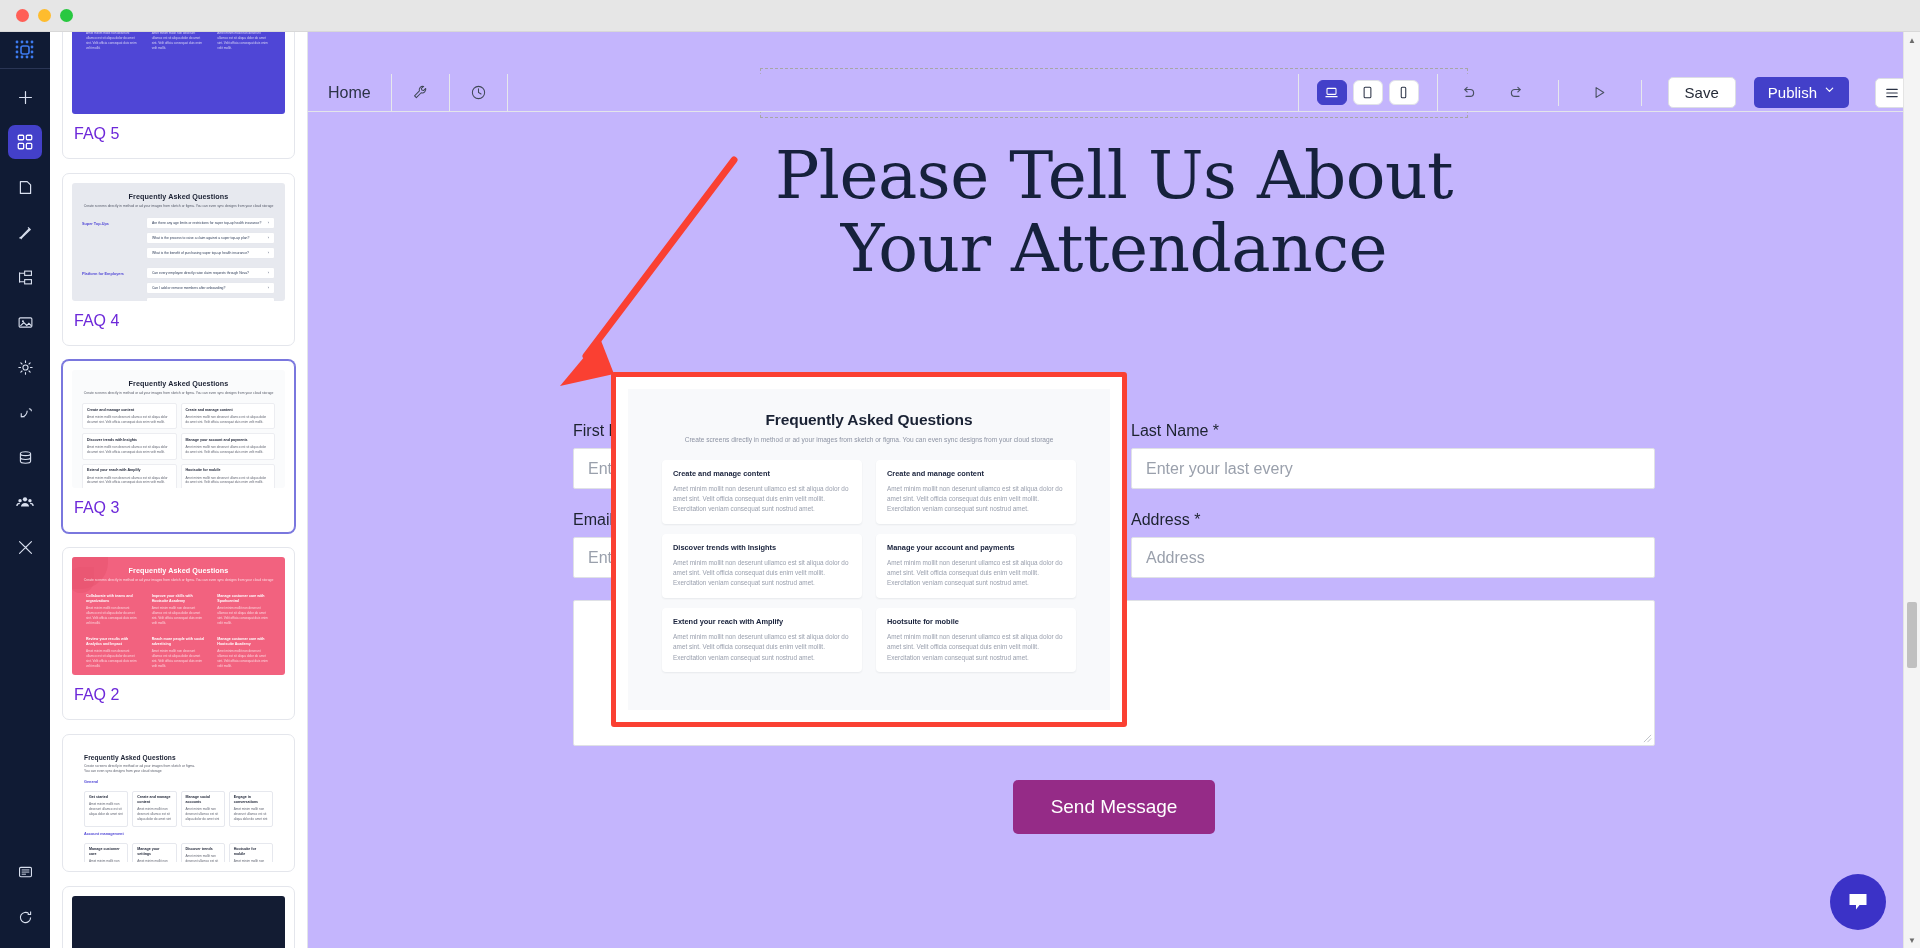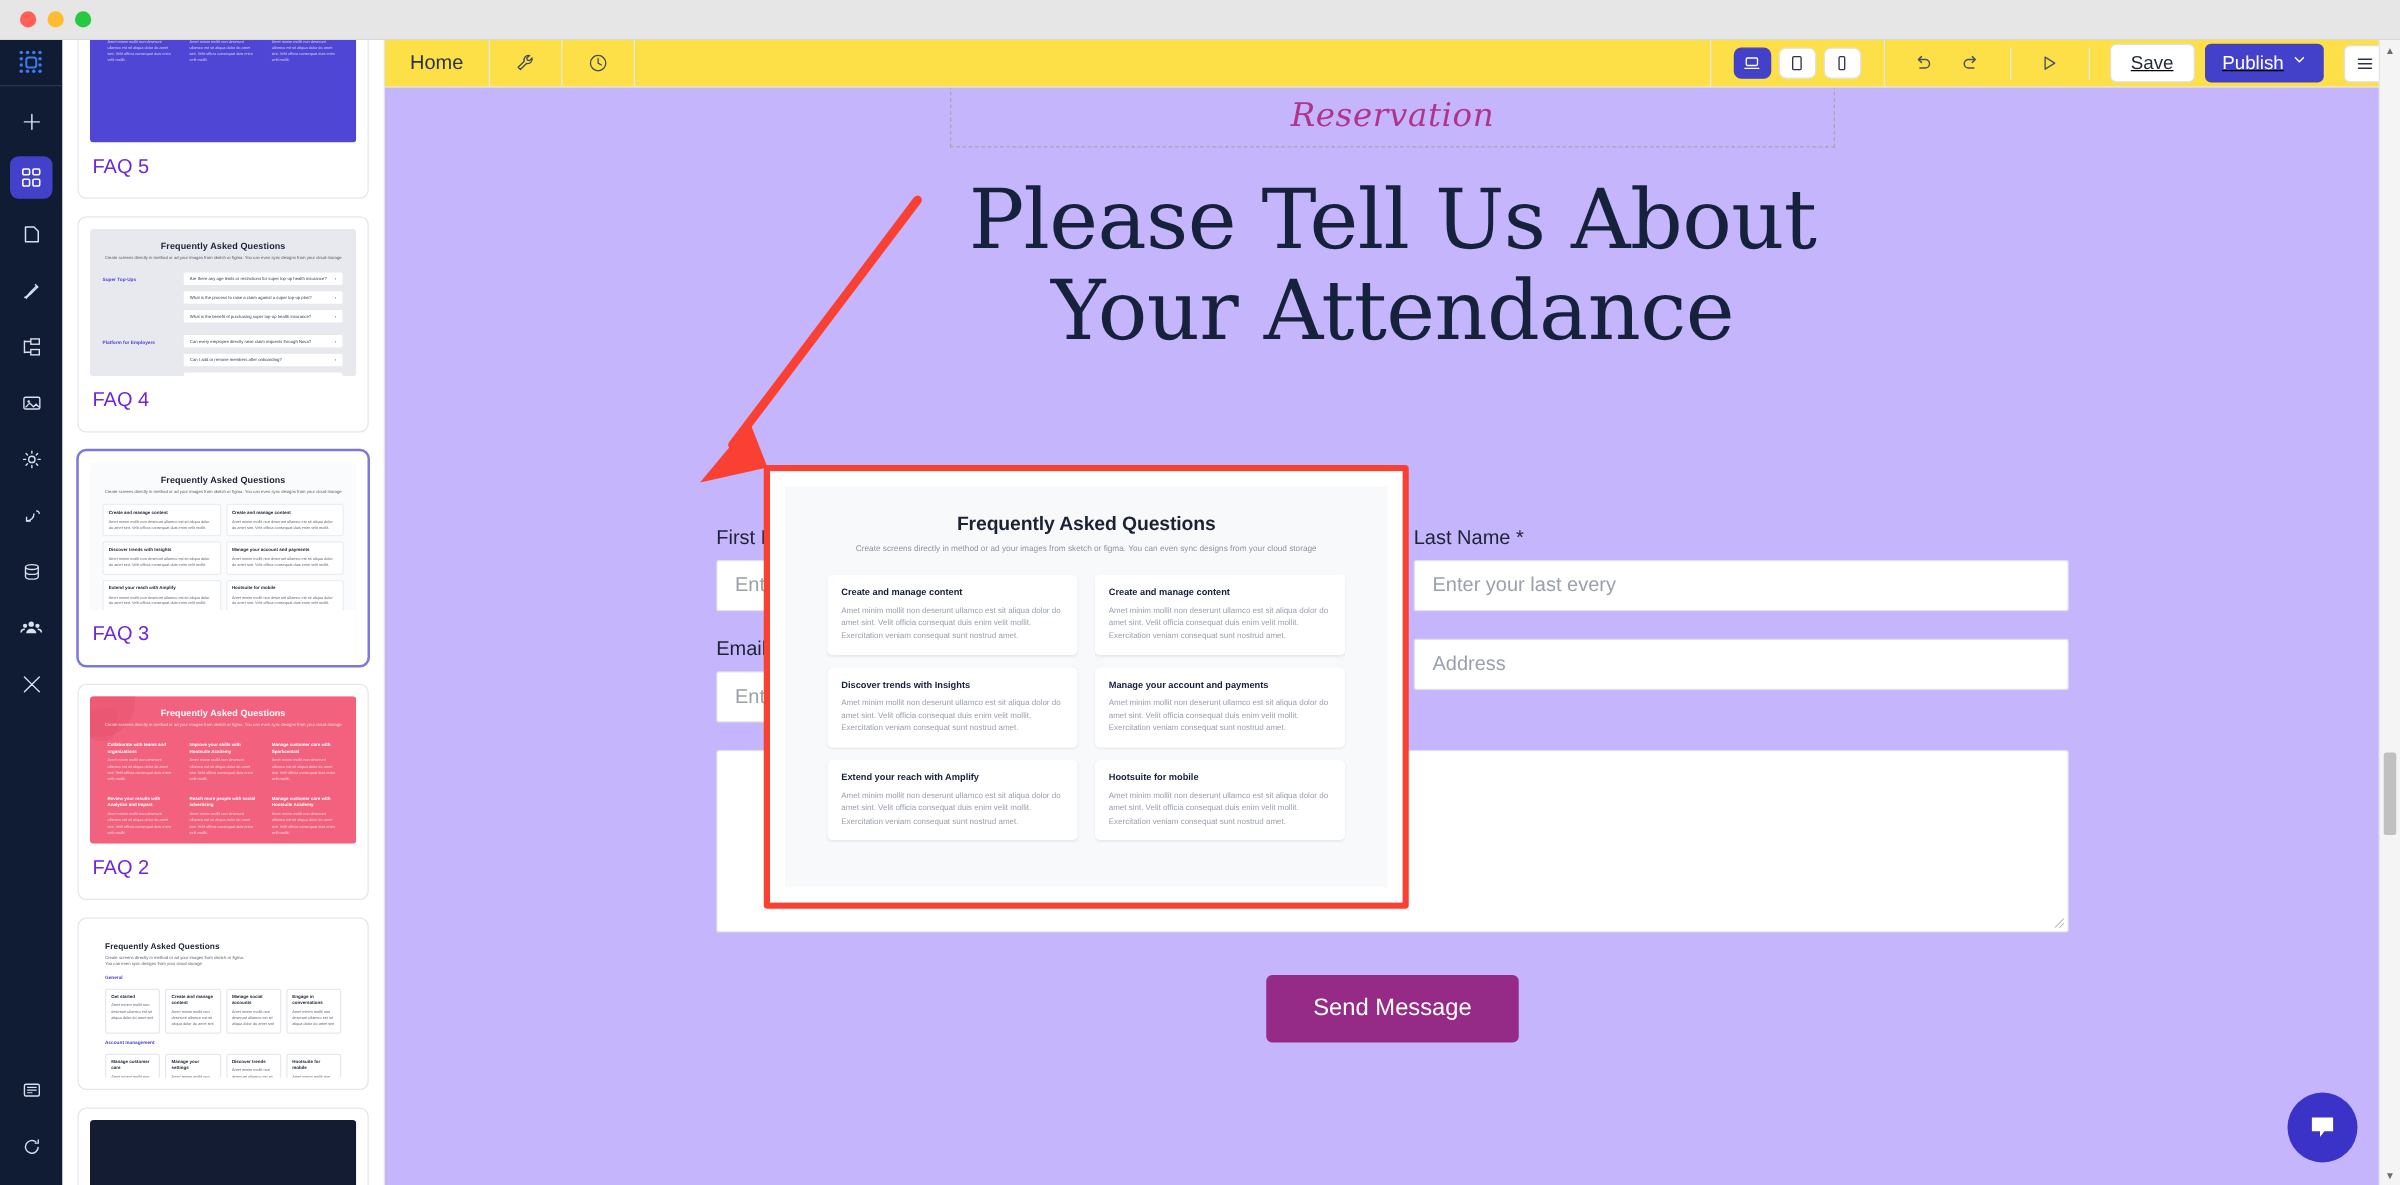--- a/index.html
+++ b/index.html
@@ -181,43 +181,44 @@
   .send-btn {
     background: #952b87; color: #fff; border: none; border-radius: 5px;
     font-size: 19px; padding: 16px 38px; cursor: pointer;
     font-family: "Liberation Sans", sans-serif;
   }
 
   
   .toolbar {
     height: 38px;
     display: flex; align-items: stretch;
-    background: #fde047;
+    background: #c4b5fd;
     border-bottom: 1px solid #e3e5ea;
     position: relative;
     z-index: 20;
+    margin-top: 42px;
   }
   .tb-left { display:flex; align-items:stretch; }
   .tb-item {
     display:flex; align-items:center; justify-content:center;
     padding: 0 20px;
     border-right: 1px solid #e6e8ec;
     font-size: 16px; color: #2b3346;
     cursor: pointer;
   }
   .tb-fill { flex:1 1 auto; border-right:1px solid #e6e8ec; }
   .tb-devices { display:flex; align-items:center; gap:6px; padding: 0 18px; border-right:1px solid #e6e8ec;}
   .dev-btn {
     width:30px; height:25px; border-radius:6px;
     border:1px solid #e0e2e8; background:#fff;
     display:flex; align-items:center; justify-content:center; cursor:pointer;
     color:#2b3346;
   }
   .dev-btn.active { background:#4340c9; border-color:#4340c9; color:#fff; }
-  .tb-right { display:flex; align-items:center; gap:8px; padding:0 12px 0 16px;text-decoration:underline; }
+  .tb-right { display:flex; align-items:center; gap:18px; padding:0 12px 0 16px; }
   .tb-icon-btn { width:30px; height:26px; display:flex; align-items:center; justify-content:center; color:#4a5163; cursor:pointer;}
   .btn-save {
     border:1px solid #dcdee4; background:#fff; border-radius:5px;
     font-size:15px; color:#252b38; padding:6px 16px; cursor:pointer;
     font-family:"Liberation Sans", sans-serif;
   }
   .btn-publish {
     background:#4340c9; color:#fff; border:none; border-radius:5px;
     font-size:15px; padding:7px 14px; cursor:pointer; display:flex; align-items:flex-start; gap:7px;
     font-family:"Liberation Sans", sans-serif;
@@ -682,20 +683,21 @@
           </div>
           <div>
             <div class="field-label">Last Name *</div>
             <div class="field-input">Enter your last every</div>
           </div>
           <div>
             <div class="field-label">Email *</div>
             <div class="field-input">Enter your email</div>
           </div>
           <div>
+            <div class="field-label">Address *</div>
             <div class="field-input">Address</div>
           </div>
         </div>
 
         <div class="field-textarea">
           <svg class="resize-grip" viewBox="0 0 10 10">
               <path d="M9 1L1 9M9 5L5 9" stroke="#b9bcc4" stroke-width="1" fill="none"></path>
             </svg>
         </div>
 

